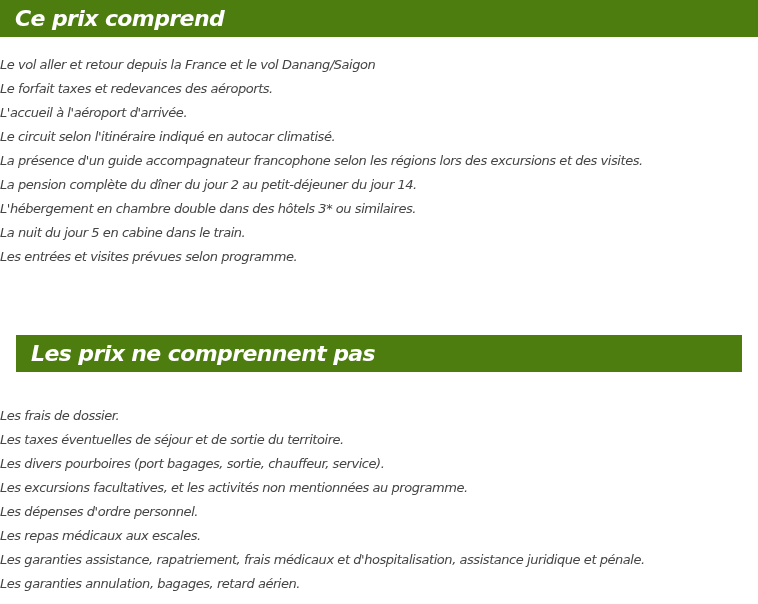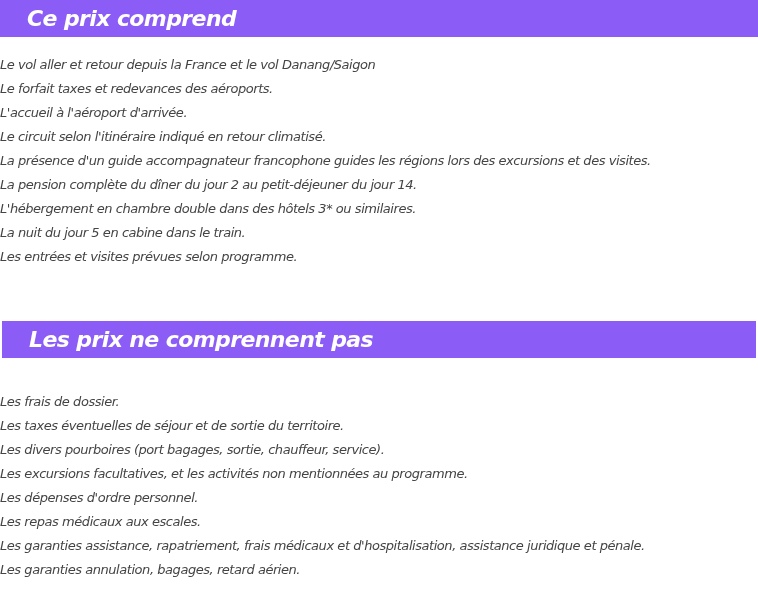--- a/index.html
+++ b/index.html
@@ -1,19 +1,19 @@
 <!DOCTYPE html>
 <html><head>
 <meta charset="utf-8">
 <style>
   html, body { margin:0; padding:0; background:#ffffff; }
   body { width:758px; height:604px; overflow:hidden; font-family:"DejaVu Sans", sans-serif; }
   .section-header {
-    background:#8b5cf6; color:#ffffff; height:37px; box-sizing:border-box;
-    padding-left:27px; font-style:italic; font-weight:bold; font-size:22px;
+    background:#4d7c0f; color:#ffffff; height:37px; box-sizing:border-box;
+    padding-left:15px; font-style:italic; font-weight:bold; font-size:22px;
     line-height:37px; letter-spacing:-0.6px; white-space:nowrap;
   }
   .list { list-style:none; margin:0; padding:0; }
   .list li {
     color:#444444; font-style:italic; font-size:13px; height:24px; line-height:24px;
     letter-spacing:-0.45px; white-space:nowrap; padding-left:0;
   }
   #sec1 { position:absolute; left:0; top:0; width:758px; }
   #sec1 .list { margin-top:16px; }
   #sec2 { position:absolute; left:0; top:319px; width:758px; }
@@ -21,31 +21,31 @@
 </style>
 </head>
 <body>
 
 <section id="sec1">
   <h2 class="section-header" style="margin:0;">Ce prix comprend</h2>
   <ul class="list">
     <li>Le vol aller et retour depuis la France et le vol Danang/Saigon</li>
     <li>Le forfait taxes et redevances des aéroports.</li>
     <li>L'accueil à l'aéroport d'arrivée.</li>
-    <li>Le circuit selon l'itinéraire indiqué en retour climatisé.</li>
-    <li>La présence d'un guide accompagnateur francophone guides les régions lors des excursions et des visites.</li>
+    <li>Le circuit selon l'itinéraire indiqué en autocar climatisé.</li>
+    <li>La présence d'un guide accompagnateur francophone selon les régions lors des excursions et des visites.</li>
     <li>La pension complète du dîner du jour 2 au petit-déjeuner du jour 14.</li>
     <li>L'hébergement en chambre double dans des hôtels 3* ou similaires.</li>
     <li>La nuit du jour 5 en cabine dans le train.</li>
     <li>Les entrées et visites prévues selon programme.</li>
   </ul>
 </section>
 
 <section id="sec2">
-  <h2 class="section-header" style="margin:2px;">Les prix ne comprennent pas</h2>
+  <h2 class="section-header" style="margin:16px;">Les prix ne comprennent pas</h2>
   <ul class="list">
     <li>Les frais de dossier.</li>
     <li>Les taxes éventuelles de séjour et de sortie du territoire.</li>
     <li>Les divers pourboires (port bagages, sortie, chauffeur, service).</li>
     <li>Les excursions facultatives, et les activités non mentionnées au programme.</li>
     <li>Les dépenses d'ordre personnel.</li>
     <li>Les repas médicaux aux escales.</li>
     <li>Les garanties assistance, rapatriement, frais médicaux et d'hospitalisation, assistance juridique et pénale.</li>
     <li>Les garanties annulation, bagages, retard aérien.</li>
   </ul>

